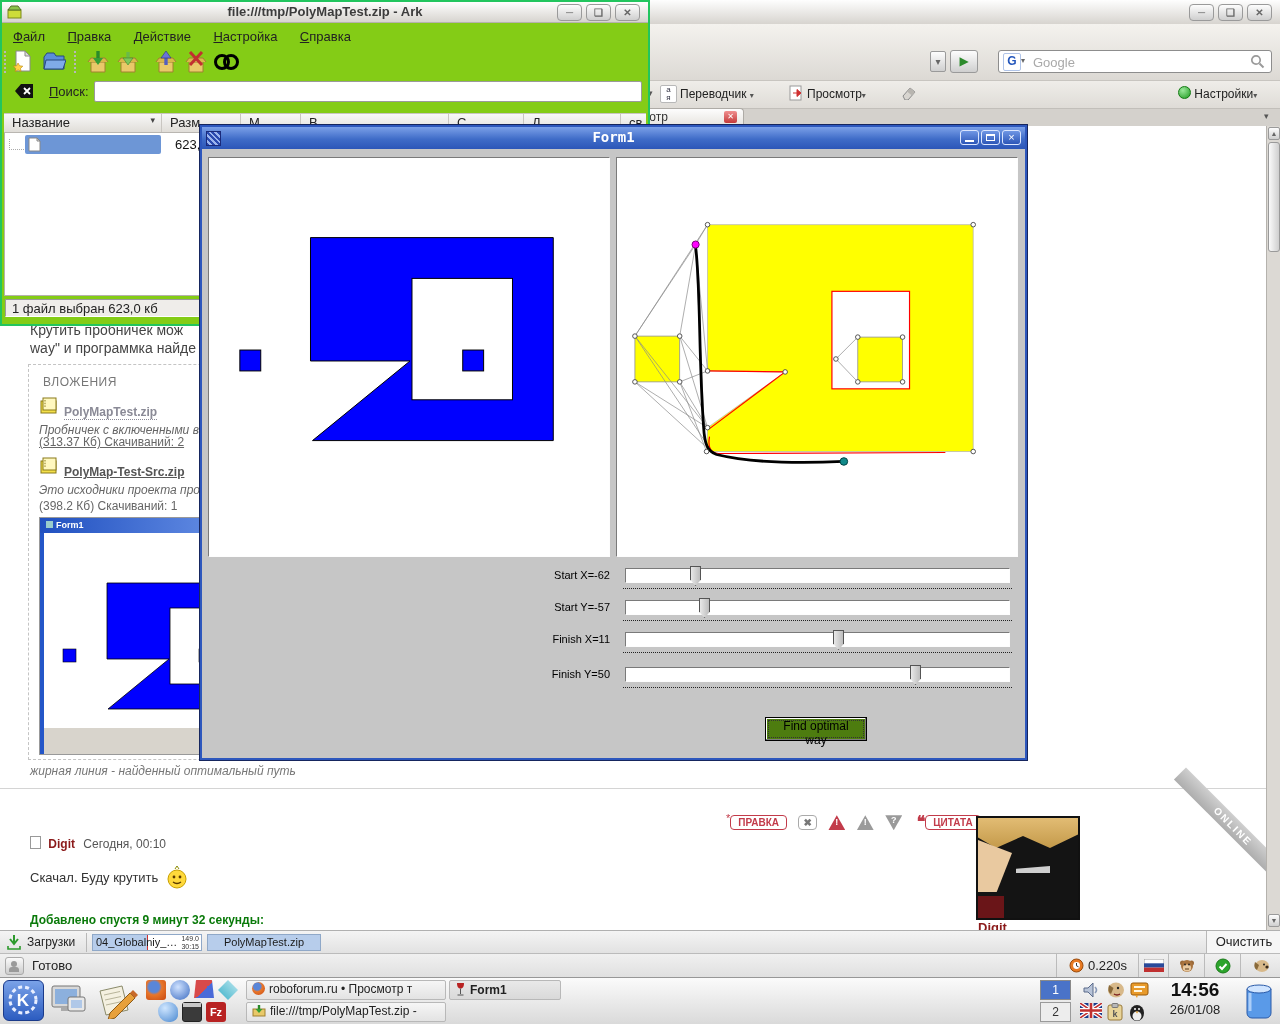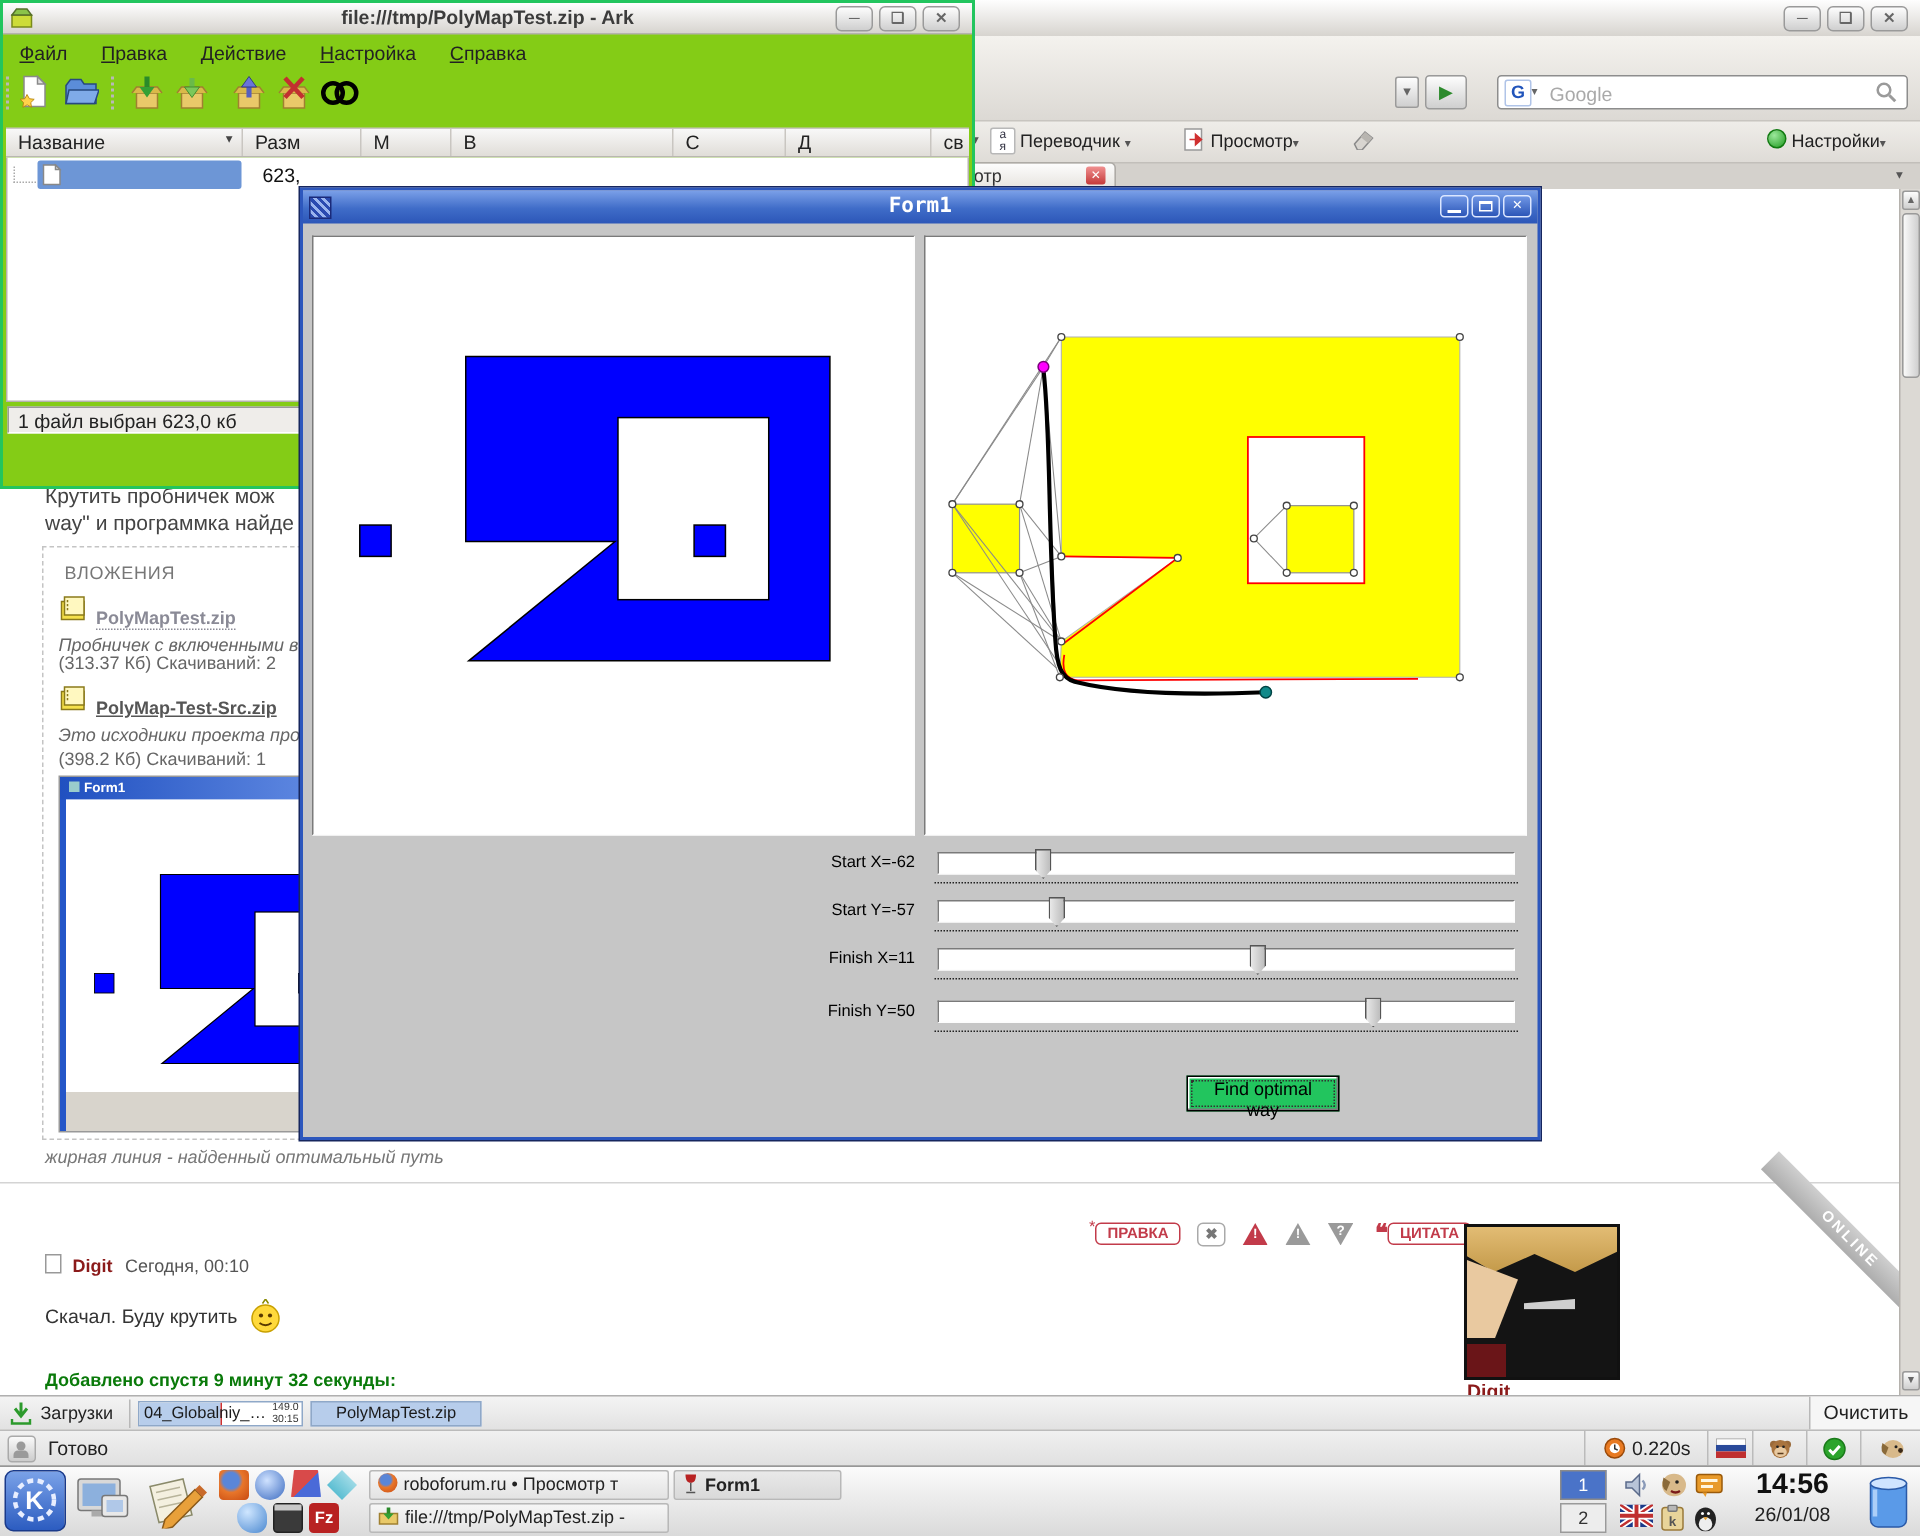--- a/index.html
+++ b/index.html
@@ -23,23 +23,23 @@
   
   .f1btn{width:19px;height:15px;background:linear-gradient(#6f96e4,#2c56b8);border:1px solid #dbe6ff;
          border-radius:3px;color:#fff;font-size:9px;text-align:center;line-height:13px;box-sizing:border-box;margin-left:2px;position:relative;}
   .panel95{background:#fff;border:1px solid;border-color:#7a7a7a #fdfdfd #fdfdfd #7a7a7a;box-sizing:border-box;}
   .strack{position:absolute;height:15px;background:#fff;border:1px solid;border-color:#7a7a7a #fdfdfd #fdfdfd #7a7a7a;box-sizing:border-box;}
   .sthumb{position:absolute;top:-3px;width:11px;height:20px;background:linear-gradient(90deg,#e8e8e8,#bdbdbd);
           border:1px solid #555;box-sizing:border-box;
           clip-path:polygon(0 0,100% 0,100% 68%,50% 100%,0 68%);}
   .sticks{position:absolute;height:0;border-top:1px dotted #222;}
   .slabel{position:absolute;width:120px;text-align:right;font-size:11px;color:#000;}
-  .btn95{position:absolute;background:#22c55e;border:1px solid #000;
+  .btn95{position:absolute;background:#4d7c0f;border:1px solid #000;
          box-shadow:inset -1px -1px 0 #7d7d7d, inset 1px 1px 0 #fff;
-         font-size:12px;color:#000;text-align:center;outline:1px dotted #333;outline-offset:-4px;margin-left:26px;}
+         font-size:12px;color:#000;text-align:center;outline:1px dotted #333;outline-offset:-4px;}
   
   .flink{font-weight:bold;font-size:12px;}
   .pbtn{display:inline-block;border:1px solid #c23b4a;color:#c23b4a;font-weight:bold;font-size:10px;
         border-radius:4px;padding:1px 7px;background:#fff;vertical-align:middle;}
   .tri{display:inline-block;width:17px;height:15px;text-align:center;font-size:9px;font-weight:bold;
        line-height:15px;vertical-align:middle;margin-left:7px;
        clip-path:polygon(50% 0,100% 100%,0 100%);background:#9a9a9a;color:#fff;}
   
   .tbar{background:linear-gradient(#fbfbfb,#d9d9d9);border-top:1px solid #979797;}
   .taskbtn{position:absolute;height:20px;background:linear-gradient(#f6f6f6,#e3e3e3);
@@ -129,21 +129,21 @@
       <div class="abs" style="left:14px;top:10px;font-size:12px;color:#777;letter-spacing:0.5px;">ВЛОЖЕНИЯ</div>
       <div class="abs" style="left:10px;top:32px;">
         <svg width="20" height="18">
             <rect x="2" y="4" width="15" height="12" fill="#f4e04a" stroke="#8a7a1a"></rect>
             <rect x="4" y="1" width="13" height="12" fill="#fff8c0" stroke="#8a7a1a"></rect>
             <path d="M6 3v8" stroke="#8a7a1a" stroke-dasharray="1.5 1.2"></path>
           </svg>
       </div>
       <div class="abs flink" style="left:35px;top:40px;color:#8a8a96;border-bottom:1px dotted #8a8a96;">PolyMapTest.zip</div>
       <div class="abs" style="left:10px;top:58px;font-size:12px;font-style:italic;color:#666;">Пробничек с включенными в</div>
-      <div class="abs" style="left:10px;top:70px;font-size:12px;color:#666;">(313.37 Кб) Скачиваний: 2</div>
+      <div class="abs" style="left:10px;top:70px;font-size:12px;color:#666;text-decoration:underline;">(313.37 Кб) Скачиваний: 2</div>
       <div class="abs" style="left:10px;top:92px;">
         <svg width="20" height="18">
             <rect x="2" y="4" width="15" height="12" fill="#f4e04a" stroke="#8a7a1a"></rect>
             <rect x="4" y="1" width="13" height="12" fill="#fff8c0" stroke="#8a7a1a"></rect>
             <path d="M6 3v8" stroke="#8a7a1a" stroke-dasharray="1.5 1.2"></path>
           </svg>
       </div>
       <div class="abs flink" style="left:35px;top:100px;color:#555;text-decoration:underline;">PolyMap-Test-Src.zip</div>
       <div class="abs" style="left:10px;top:118px;font-size:12px;font-style:italic;color:#666;">Это исходники проекта проб</div>
       <div class="abs" style="left:10px;top:134px;font-size:12px;color:#666;">(398.2 Кб) Скачиваний: 1</div>
@@ -347,20 +347,30 @@
           <path d="M2 13l3-4h14l3 4" fill="#d9b949" stroke="#a08030"></path>
           <path d="M6 3l12 13M18 3L6 16" stroke="#c23030" stroke-width="3"></path>
         </svg>
     </span>
     <span class="abs" style="left:212px;top:4px;">
       <svg width="26" height="22">
           <circle cx="8" cy="11" r="6.5" fill="none" stroke="#000" stroke-width="3"></circle>
           <circle cx="17" cy="11" r="6.5" fill="none" stroke="#000" stroke-width="3"></circle>
         </svg>
     </span>
+  </div>
+  <div style="height:28px;position:relative;">
+    <span class="abs" style="left:12px;top:4px;">
+      <svg width="20" height="16">
+          <path d="M19 1H7L1 8l6 7h12z" fill="#111"></path>
+          <path d="M10 5l6 6M16 5l-6 6" stroke="#fff" stroke-width="1.8"></path>
+        </svg>
+    </span>
+    <span class="menuitem" style="position:absolute;left:38px;top:5px;">Поиск:</span>
+    <input class="abs" style="left: 92px; top: 2px; width: 548px; height: 21px; border: 1px solid rgb(154, 154, 154); border-radius: 2px; box-sizing: border-box; font-size: 13px; padding: 0px 4px;">
   </div>
   <div class="arkhdr" style="margin:6px 2px 0 2px;">
     <div style="width:158px;position:relative;"><span>Название</span><span style="position:absolute;right:6px;top:1px;font-size:9px;color:#444;">▾</span></div>
     <div style="width:79px;"><span>Разм</span></div>
     <div style="width:60px;"><span>М</span></div>
     <div style="width:148px;"><span>В</span></div>
     <div style="width:75px;"><span>С</span></div>
     <div style="width:97px;"><span>Д</span></div>
     <div style="flex:1;border-right:none;"><span>св</span></div>
   </div>

